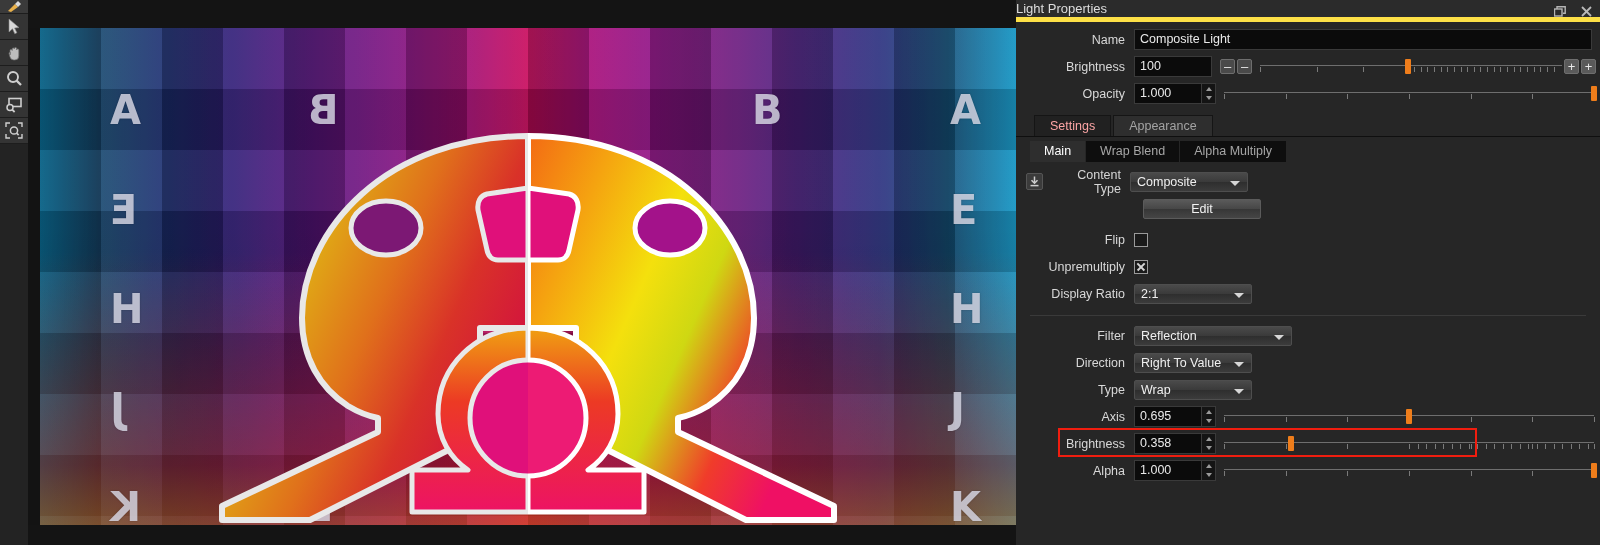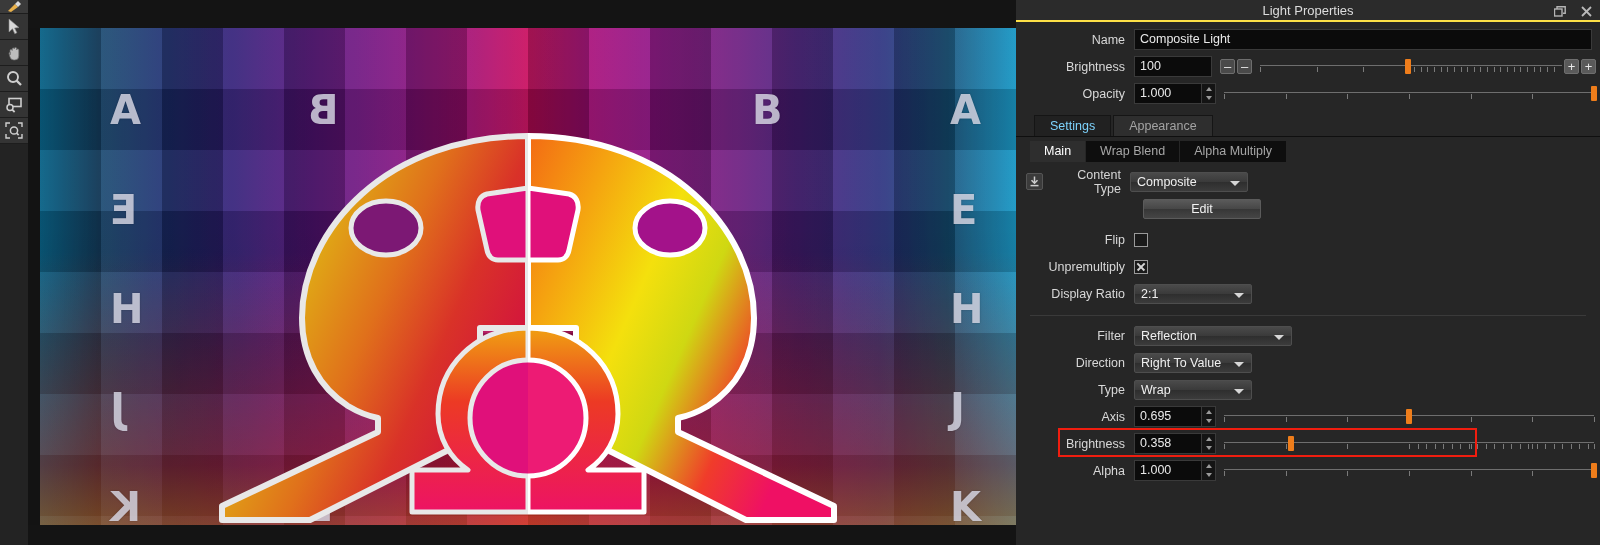--- a/index.html
+++ b/index.html
@@ -104,22 +104,22 @@
   
   #panel {
     position: absolute; left: 1016px; top: 0;
     width: 584px; height: 545px;
     background: #262626;
     color: #d6d6d6;
     font-size: 12.5px;
   }
   #titlebar {
     position:relative; height: 22px; background:#2b2b2b;
-    display:flex; align-items:center; justify-content:center;
-    border-bottom:2px solid #fde047;
+    display:flex; align-items:center; 
+    border-bottom:5px solid #fde047;
   }
   #titlebar .title { color:#dcdcdc; font-size:13px; }
   #titlebar .tb-icons { position:absolute; right:6px; top:0; height:22px; display:flex; align-items:center; gap:10px; }
   .tb-btn { width:16px; height:16px; display:flex; align-items:center; justify-content:center; color:#b5b5b5; }
 
   .field-row { display:flex; align-items:center; height:27px; }
   .field-label { width:118px; text-align:right; padding-right:9px; color:#d8d8d8; font-size:12.5px; white-space:nowrap; }
   .textbox {
     background:#0b0b0b; border:1px solid #3a3a3a; color:#e9e9e9;
     height:21px; line-height:19px; padding:0 5px; font-size:12.5px;
@@ -143,21 +143,21 @@
     position:absolute; top:3px; width:6px; height:15px; background:#ee7d1b;
     border-radius:1px; transform: translateX(-3px);
   }
   .sq-btn { width:17px; height:17px; background:#5a5a5a; border:1px solid #6e6e6e; border-radius:2px;
     display:flex; align-items:center; justify-content:center; color:#eaeaea; font-size:13px; line-height:1; }
   .sq-btn.small { width:15px; height:15px; }
   .sq-btn.dark { background:#4a4a4a; }
 
   
   #tabs-outer { margin-top:8px; border-bottom:1px solid #0f0f0f; height:22px; display:flex; align-items:flex-end; padding-left:18px; }
-  .tab-o { height:21px; line-height:21px; padding:0 15px; font-size:12.5px; color:#7dd3fc; background:#212121; border:1px solid #151515; border-bottom:none; margin-right:2px; }
+  .tab-o { height:21px; line-height:21px; padding:0 15px; font-size:12.5px; color:#fca5a5; background:#212121; border:1px solid #151515; border-bottom:none; margin-right:2px; }
   .tab-o.active { background:#2e2e2e; color:#a3a3a3; }
   #tabs-inner { height:21px; display:flex; align-items:flex-end; padding-left:14px; background:#262626; margin-top:4px; }
   .tab-i { height:21px; line-height:21px; padding:0 14px; font-size:12.5px; color:#a6a6a6; background:#0e0e0e; margin-right:1px; }
   .tab-i.active { background:#2e2e2e; color:#ffffff; }
 
   #inner-body { padding-top:6px; }
 
   
   .combo {
     position:relative; width:118px; height:20px;

